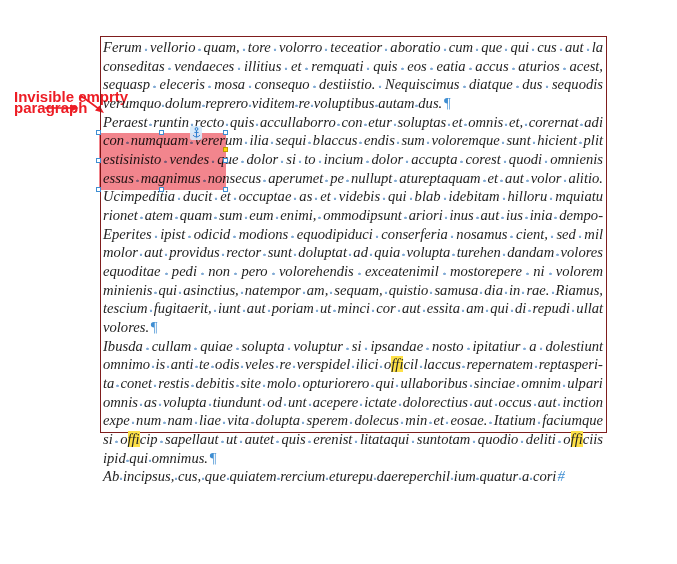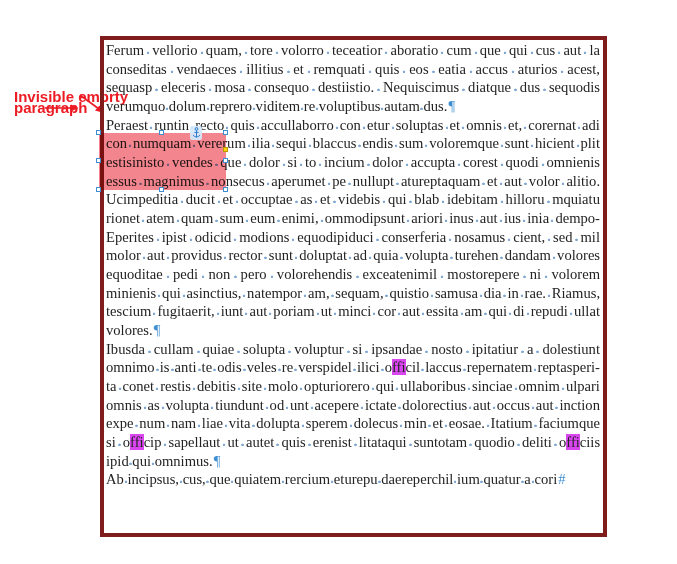--- a/index.html
+++ b/index.html
@@ -2,31 +2,31 @@
 <html><head>
 <meta charset="utf-8">
 <style>
   html,body { margin:0; padding:0; }
   body {
     width:677px; height:564px; position:relative; overflow:hidden;
     background:#ffffff; font-family:"Liberation Serif", serif;
   }
   
   .text-frame {
-    position:absolute; left:100px; top:36px; width:507px; height:501px;
-    border:4px solid #7f1d1d; box-sizing:border-box;
+    position:absolute; left:100px; top:36px; width:507px; height:397px;
+    border:1px solid #7f1d1d; box-sizing:border-box;font-style:italic;
   }
   .lines { position:absolute; left:2px; top:1px; right:3px; }
   .line {
     height:18.68px; line-height:18.68px; font-size:14.6px; color:#232323;
     text-align:justify; text-align-last:justify; white-space:nowrap;
   }
   .line.last { text-align-last:left; }
   .sp { background:radial-gradient(circle at 50% 68%, #7fa9d4 1px, rgba(0,0,0,0) 1.6px); }
-  .hl { background:#d946ef; }
+  .hl { background:#fde047; }
   .pilcrow, .endmark { color:#3f8ed2; padding-left:1px; }
   
   .anchored-rect {
     position:absolute; left:99px; top:133px; width:127px; height:57px;
     background:#f2858d; mix-blend-mode:multiply;
   }
   .handle {
     position:absolute; width:5px; height:5px; box-sizing:border-box;
     background:#ffffff; border:1px solid #3f8ed2; margin-left:-3px; margin-top:-3px;
   }

